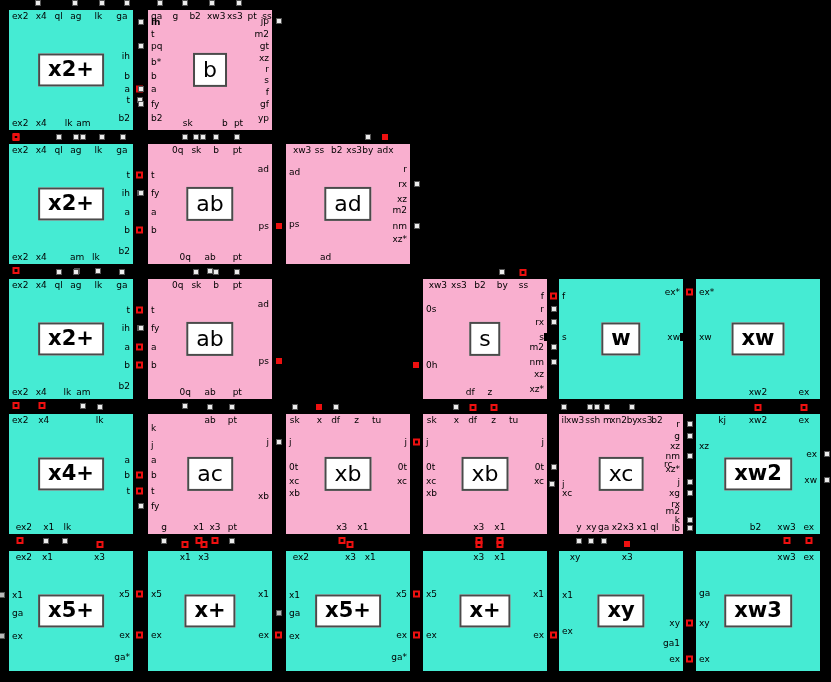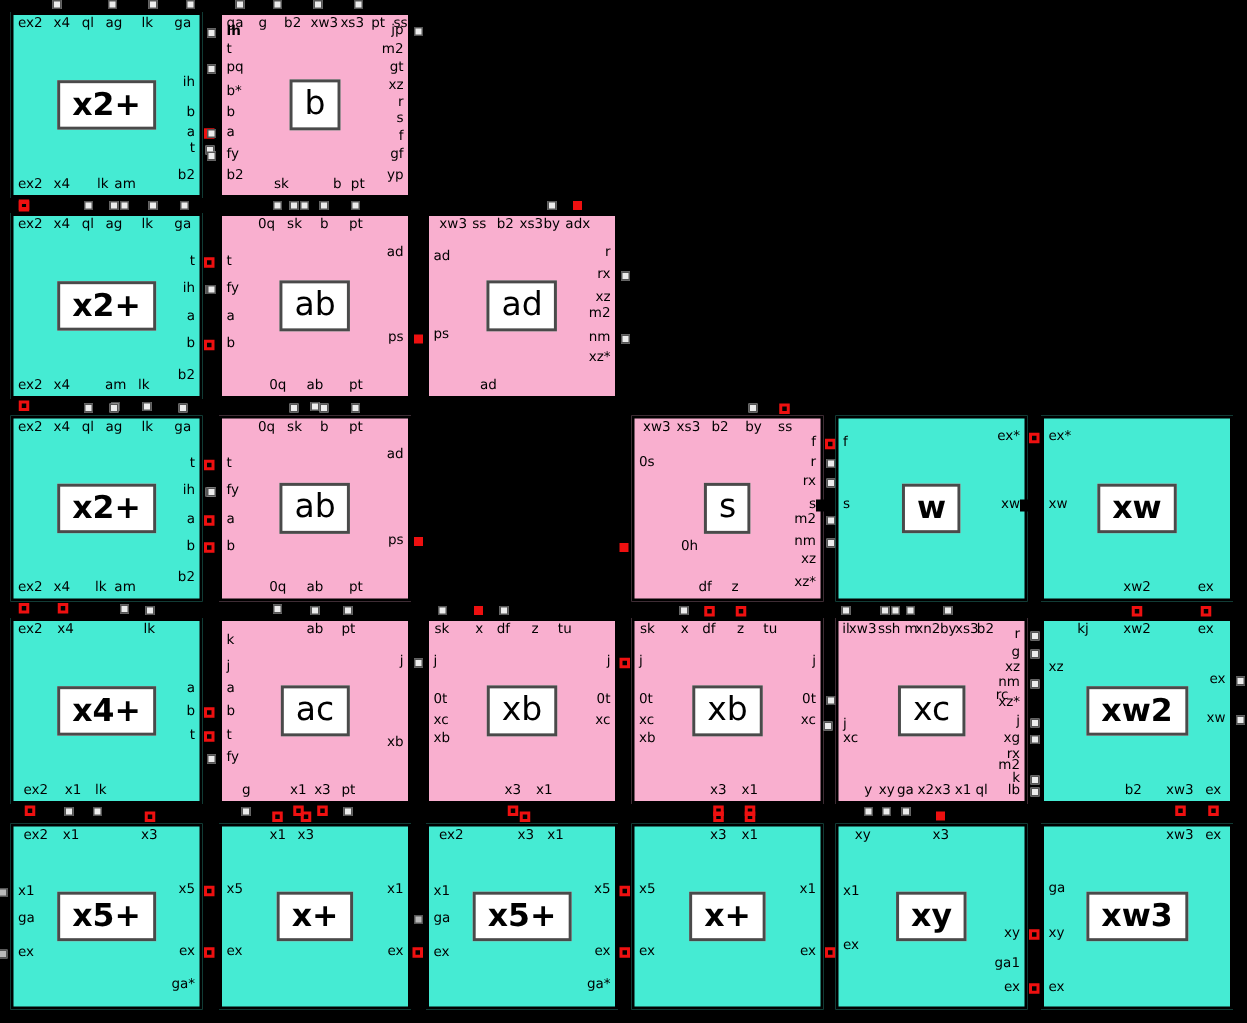--- a/index.html
+++ b/index.html
@@ -226,21 +226,21 @@
       <span class="el el-right" style="top: 25%;">r</span>
       <span class="el el-right" style="top: 36%;">rx</span>
       <span class="el el-right" style="top: 48%;">s</span>
       <span class="el el-right" style="top: 57%;">m2</span>
       <span class="el el-right" style="top: 69%;">nm</span>
       <span class="el el-right" style="top: 79%;">xz</span>
       <span class="el el-right" style="top: 92%;">xz*</span>
       <span class="el el-bottom" style="left: 38%;">df</span>
       <span class="el el-bottom" style="left: 54%;">z</span>
       <span class="el el-left" style="top: 25%;">0s</span>
-      <span class="el el-left" style="top: 72%; margin-left: 28px;">0h</span>
+      <span class="el el-left" style="top: 72%;">0h</span>
       <span class="port" style="width: 6px; height: 6px; background: rgb(236, 236, 236); border: 1px solid rgb(85, 85, 85); left: 64%; top: -10px; transform: translateX(-50%);"></span>
       <span class="port" style="width: 7px; height: 7px; background: transparent; border: 2px solid rgb(238, 16, 16); left: 81%; top: -10px; transform: translateX(-50%);"></span>
       <span class="port" style="width: 6px; height: 6px; background: rgb(238, 16, 16); border: none; top: 72%; left: -10px; transform: translateY(-50%);"></span>
       <span class="port" style="width: 7px; height: 7px; background: transparent; border: 2px solid rgb(238, 16, 16); top: 14%; right: -10px; transform: translateY(-50%);"></span>
       <span class="port" style="width: 6px; height: 6px; background: rgb(236, 236, 236); border: 1px solid rgb(85, 85, 85); top: 25%; right: -10px; transform: translateY(-50%);"></span>
       <span class="port" style="width: 6px; height: 6px; background: rgb(236, 236, 236); border: 1px solid rgb(85, 85, 85); top: 36%; right: -10px; transform: translateY(-50%);"></span>
       <span class="port" style="width: 8px; height: 8px; background: rgb(0, 0, 0); border: none; top: 48%; right: -5px; transform: translateY(-50%);"></span>
       <span class="port" style="width: 6px; height: 6px; background: rgb(236, 236, 236); border: 1px solid rgb(85, 85, 85); top: 57%; right: -10px; transform: translateY(-50%);"></span>
       <span class="port" style="width: 6px; height: 6px; background: rgb(236, 236, 236); border: 1px solid rgb(85, 85, 85); top: 69%; right: -10px; transform: translateY(-50%);"></span>
     </div>

